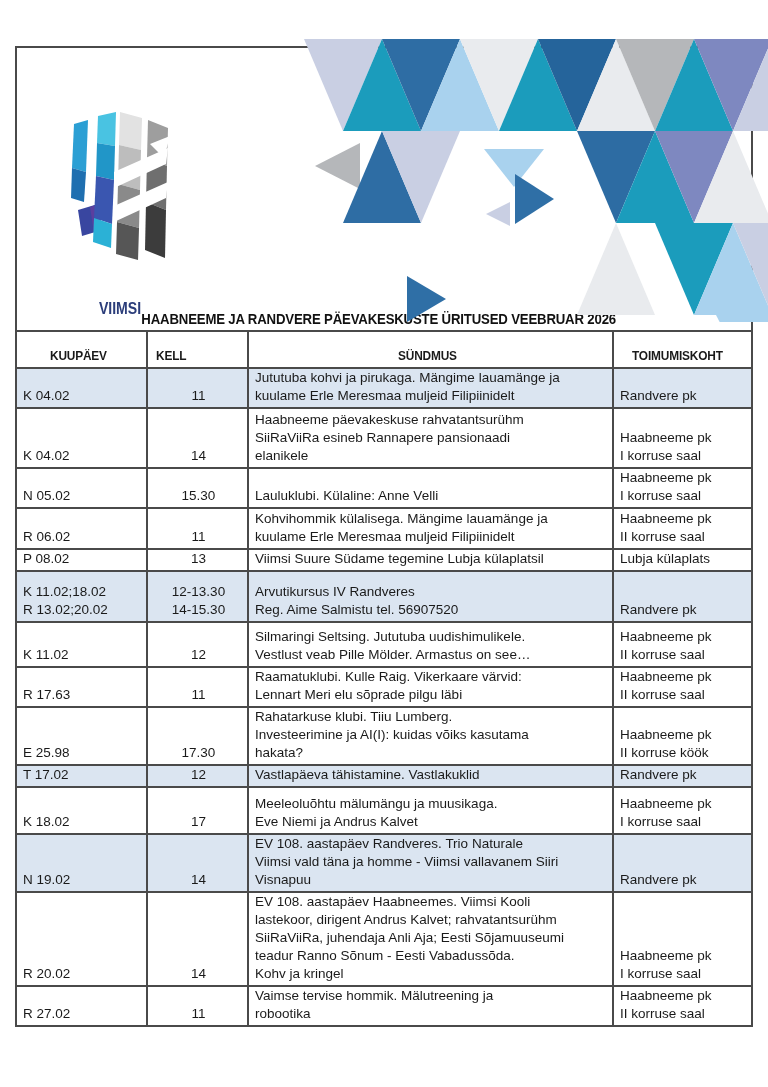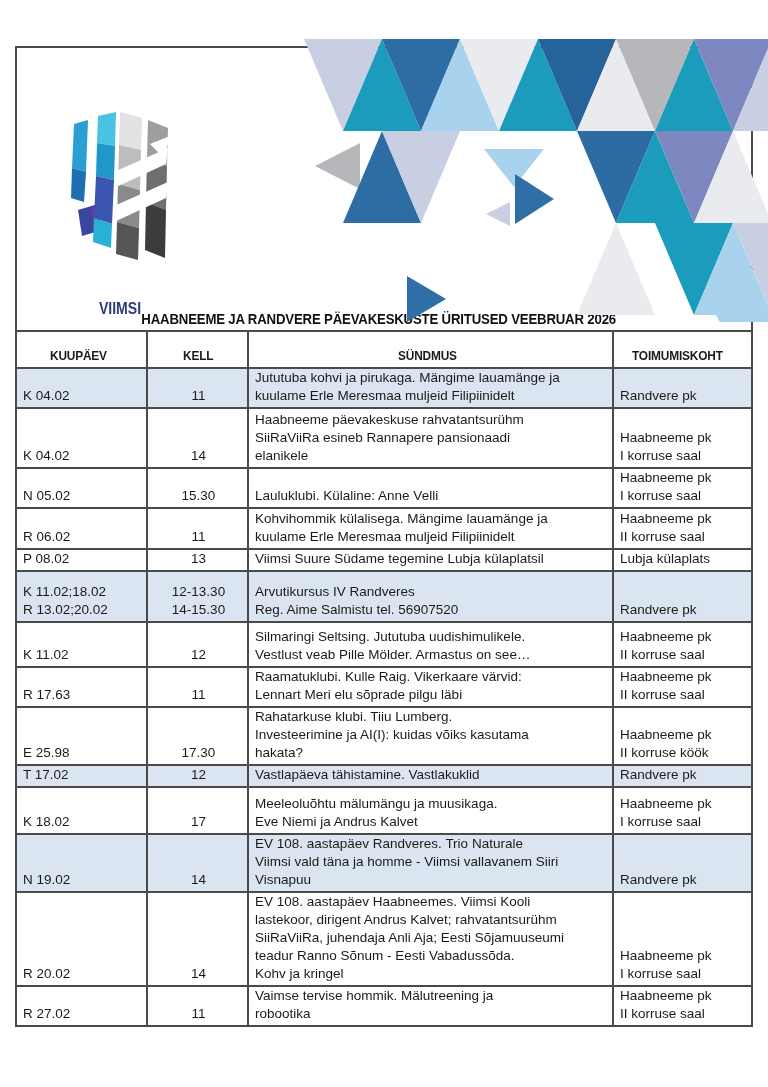--- a/index.html
+++ b/index.html
@@ -13,21 +13,21 @@
   table.doc{position:absolute;left:15px;top:46px;width:736px;border-collapse:collapse;
             table-layout:fixed;z-index:2;}
   table.doc td, table.doc th{border:2px solid var(--border,#4a4a4a);vertical-align:bottom;
             padding:0 4px 2px 6px;font-size:13.5px;line-height:18px;white-space:pre-line;
             overflow:hidden;}
   td.logo-cell{border-color:#8f8f8f;border-bottom-color:var(--border,#4a4a4a);
             position:relative;padding:0;}
   th{font-weight:bold;vertical-align:middle;text-align:center;font-size:14px;white-space:nowrap;}
   .cond{display:inline-block;transform:scaleX(0.88);transform-origin:left center;letter-spacing:-0.2px;}
   .c-time{text-align:center;padding-left:0;padding-right:0;}
-  th.c-time{text-align:center;margin-top:46px;}
+  th.c-time{text-align:left;margin-top:46px;}
   tr.hl td{background:var(--highlight_row,#dbe5f1);}
 
   .doc-title{position:absolute;left:0;right:10px;bottom:2px;text-align:center;
              font-size:15px;font-weight:bold;color:#111;white-space:nowrap;}
   .doc-title .cond{transform-origin:center;}
 
   .logo-block{position:absolute;left:18px;top:46px;width:170px;text-align:center;}
   .logo-mark{display:block;margin:0 auto;}
   .logo-text{font-weight:bold;color:var(--logo_text,#2b3d7a);line-height:18px;}
   .logo-text .l1{font-size:16px;text-align:center;}

